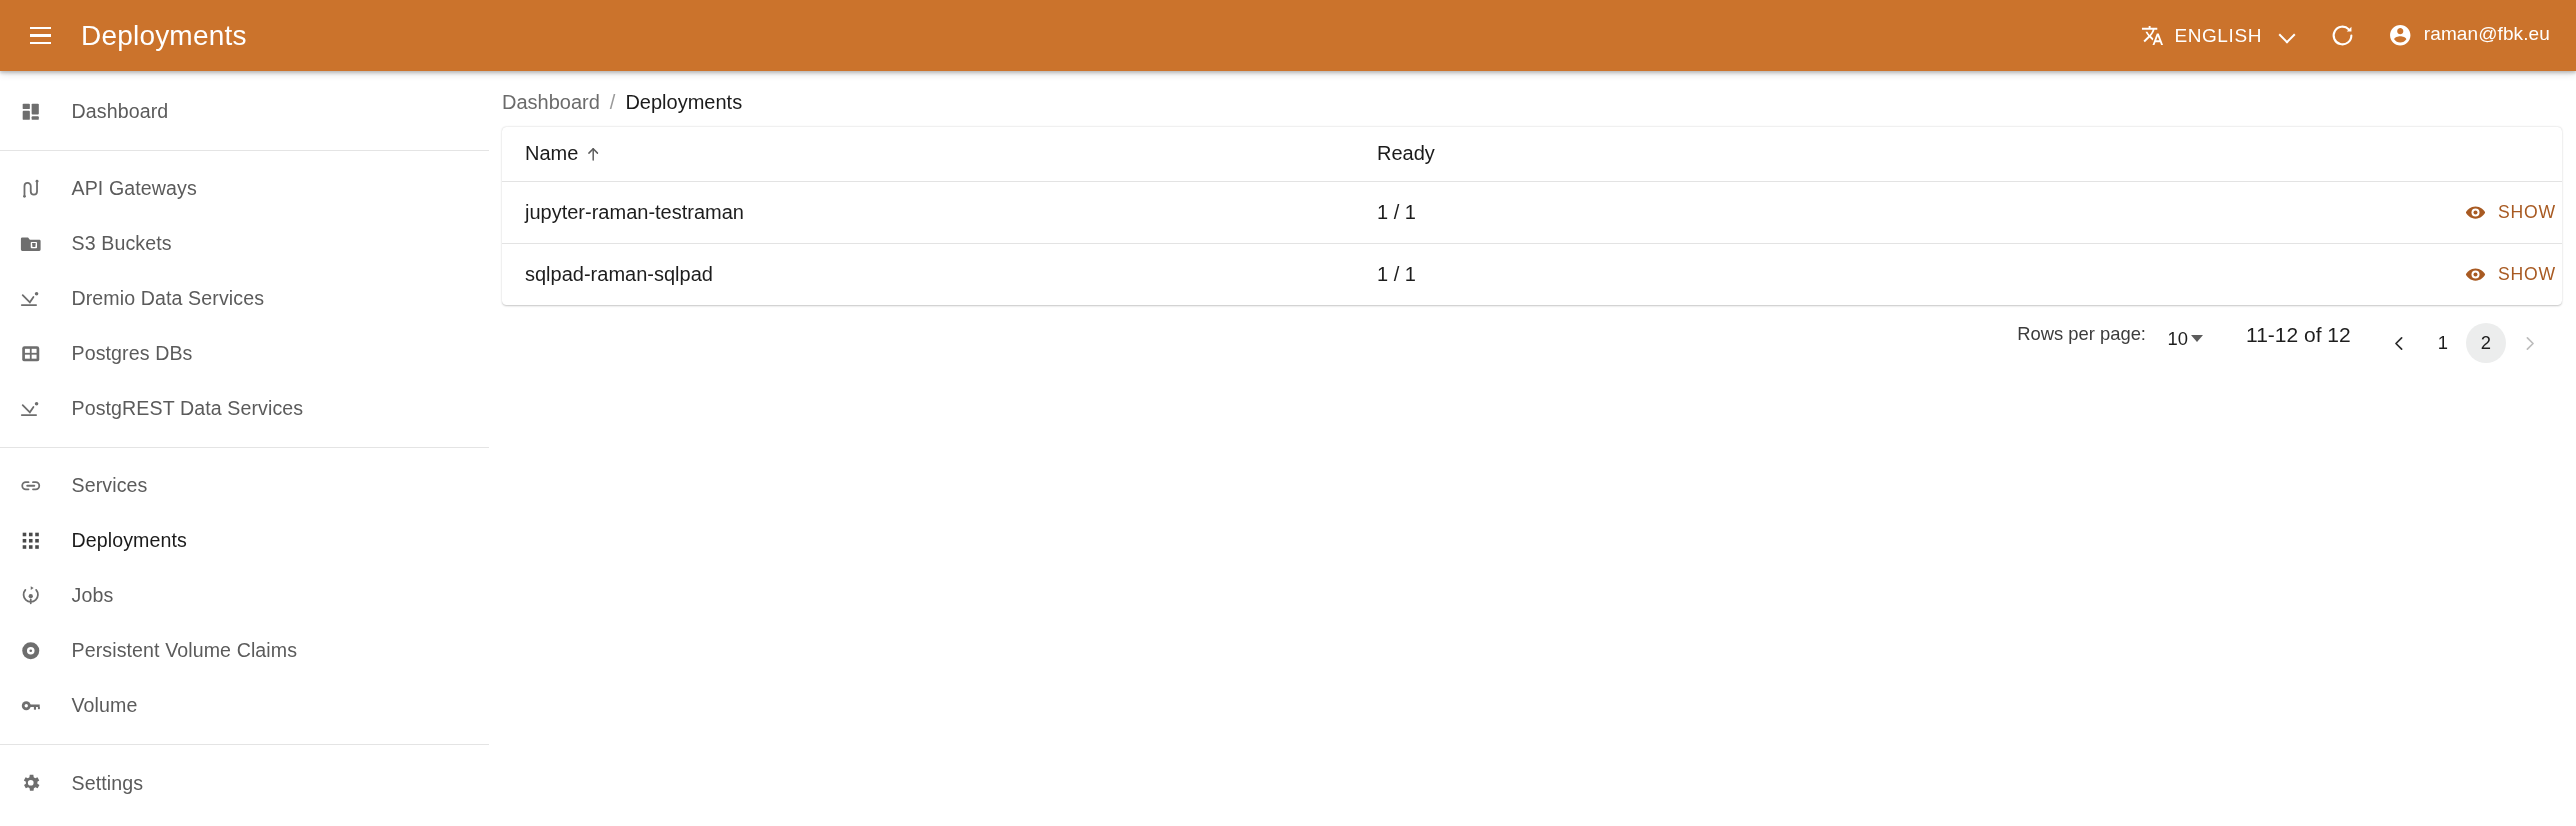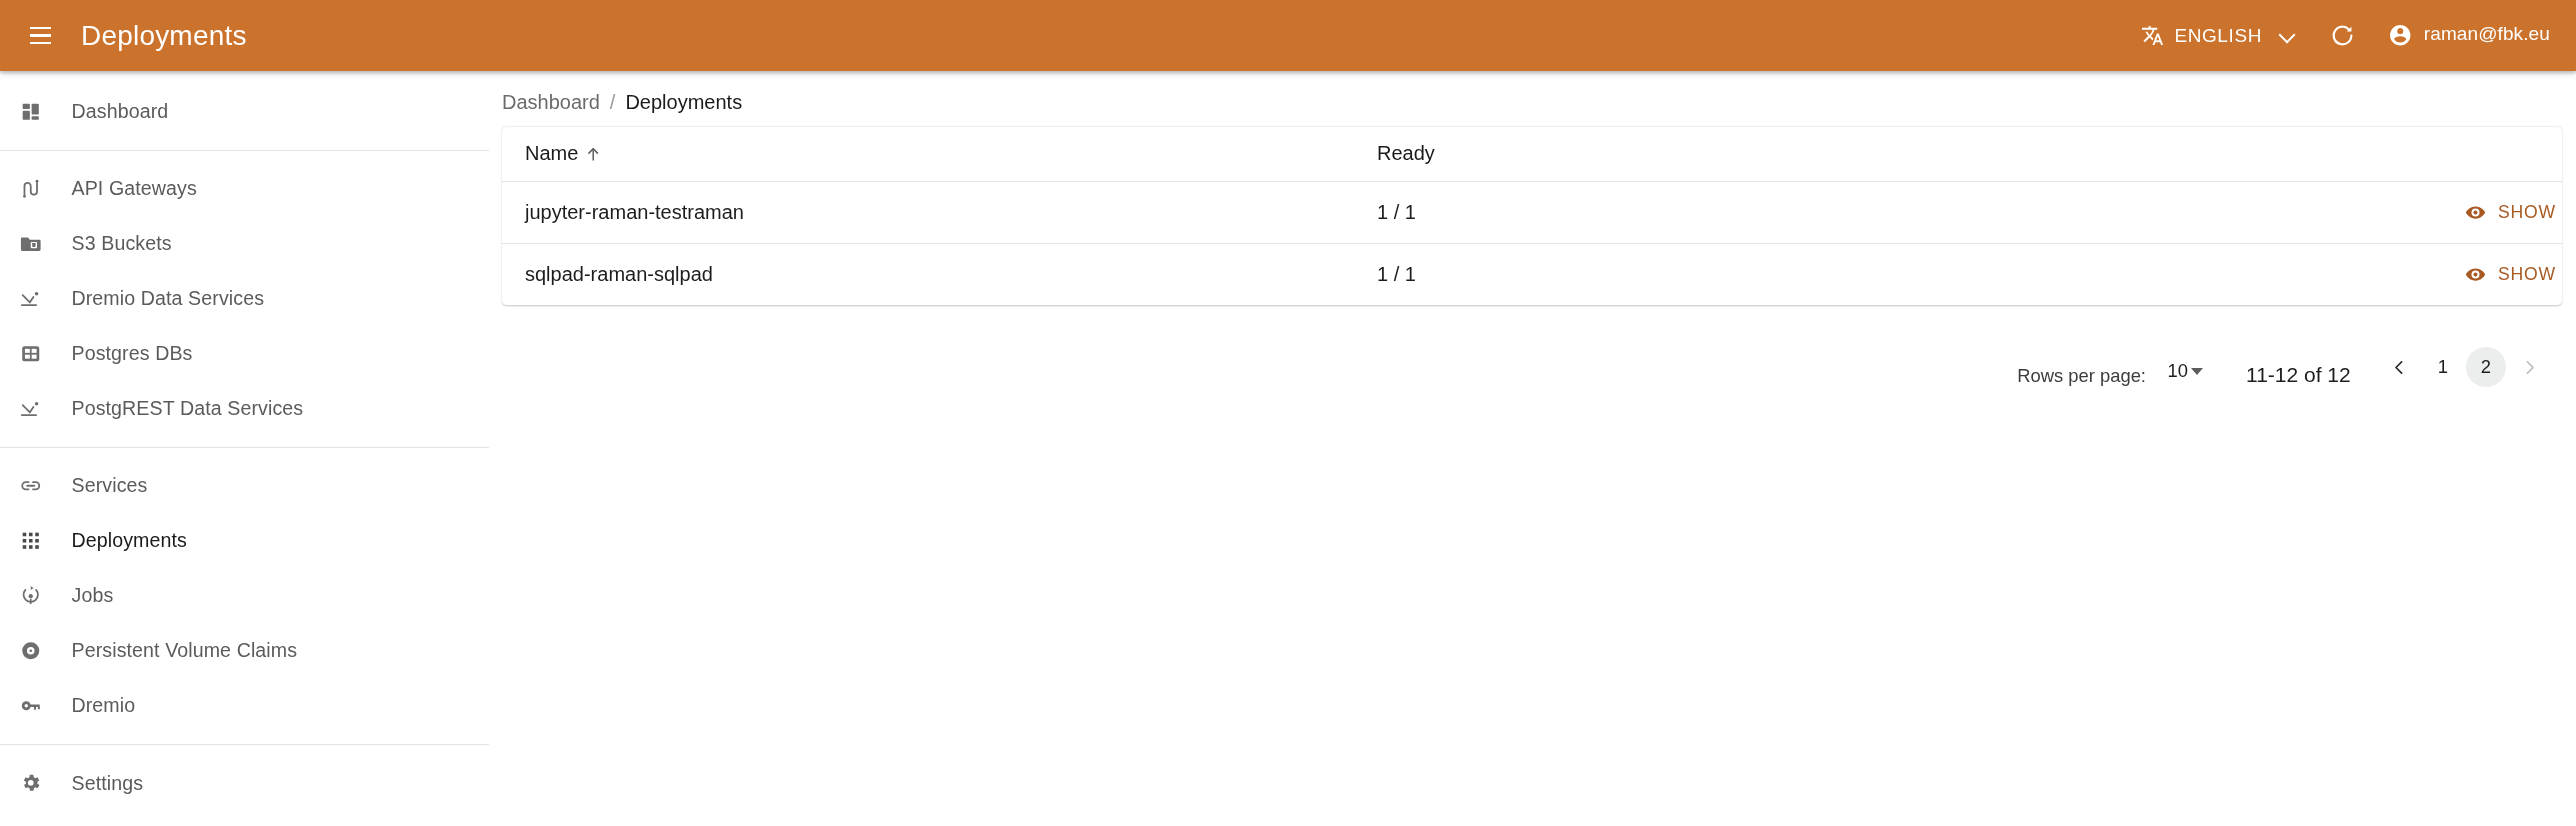--- a/index.html
+++ b/index.html
@@ -244,21 +244,21 @@
   .show-btn .eye { display: inline-flex; align-items: center; color: #a85a22; }
 
   
   .pagination {
     position: absolute;
     left: 13px;
     top: 252px;
     width: 2060px;
     height: 64px;
     display: flex;
-    align-items: flex-end;
+    align-items: flex-start;
     justify-content: flex-end;
     gap: 0;
     box-sizing: border-box;
     padding-right: 13px;
   }
   .rpp-label {
     font-size: 18.4px;
     color: #3c3c3c;
     white-space: nowrap;
   }
@@ -479,21 +479,21 @@
   <div class="nav-item">
     <span class="nav-icon">
       <svg width="21.5" height="21.5" viewBox="0 0 24 24" fill="#6e6e6e" aria-hidden="true">
         <circle cx="7" cy="12" r="5"></circle>
         <circle cx="7" cy="12" r="1.9" fill="#ffffff"></circle>
         <rect x="11" y="10.6" width="11" height="2.8"></rect>
         <rect x="15.5" y="13.4" width="2.4" height="3"></rect>
         <rect x="20" y="13.4" width="2.2" height="2.4"></rect>
       </svg>
     </span>
-    <span class="nav-label">Dremio</span>
+    <span class="nav-label">Volume</span>
   </div>
 
   <div class="nav-divider"></div>
 
   <div class="nav-item">
     <span class="nav-icon">
       <svg width="21.5" height="21.5" viewBox="0 0 24 24" fill="#6e6e6e" aria-hidden="true">
         <path d="M19.4 13a7.6 7.6 0 0 0 0-2l2.1-1.6-2-3.5-2.5 1a7.7 7.7 0 0 0-1.7-1l-.4-2.7h-4l-.4 2.7a7.7 7.7 0 0 0-1.7 1l-2.5-1-2 3.5L6.6 11a7.6 7.6 0 0 0 0 2l-2.1 1.6 2 3.5 2.5-1c.53.42 1.1.76 1.7 1l.4 2.7h4l.4-2.7c.6-.25 1.17-.59 1.7-1l2.5 1 2-3.5z"></path>
         <circle cx="12" cy="12" r="3.2" fill="#ffffff"></circle>
       </svg>

